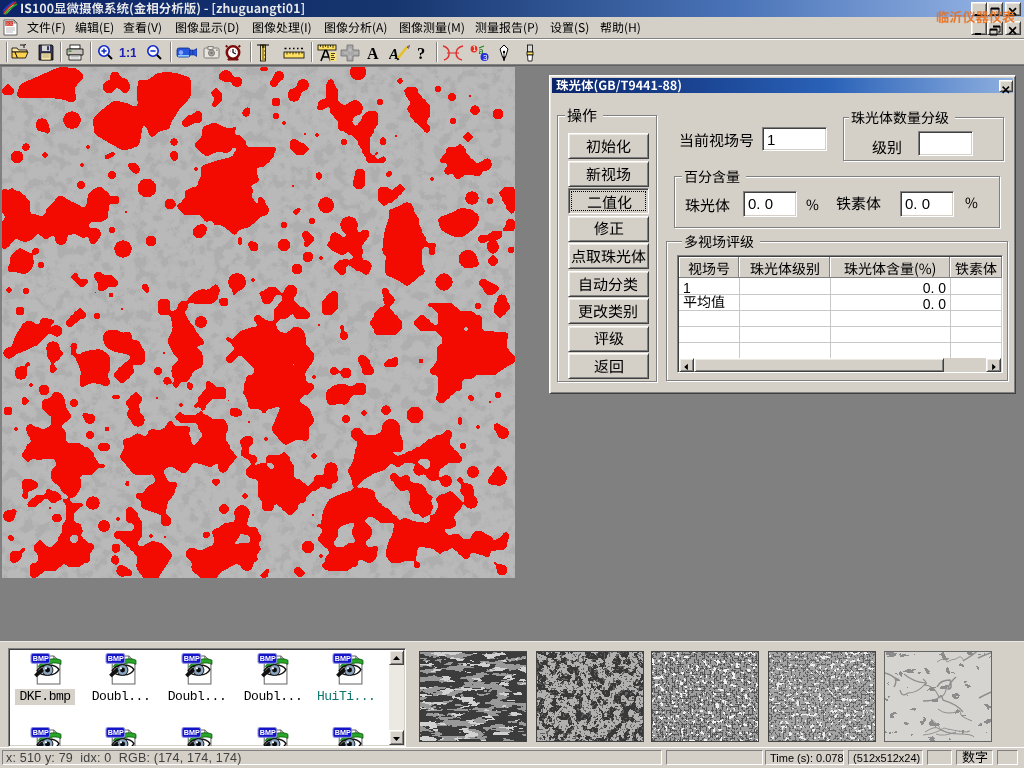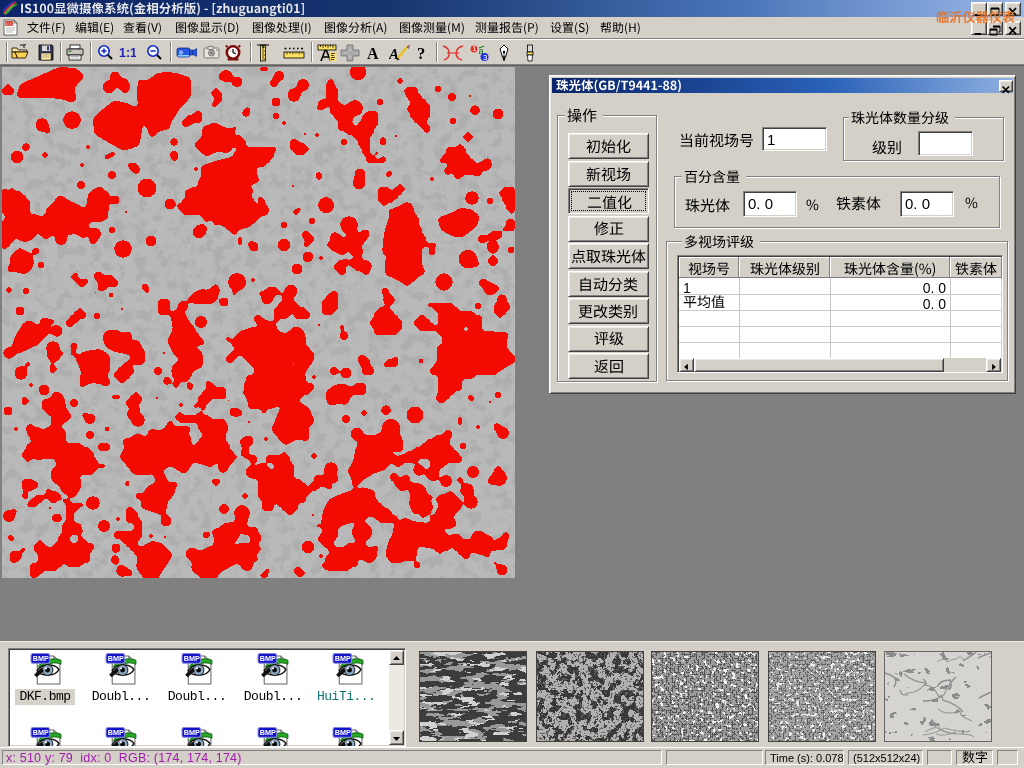--- a/index.html
+++ b/index.html
@@ -957,21 +957,21 @@
     <path d="M9 35Q12 31 10 26Q17 29 12 28Q7 22 -4 20" stroke="#8e8e8e" stroke-width="1.4" fill="none"></path>
     <path d="M52 35Q55 28 65 28Q68 37 63 37Q64 31 71 25" stroke="#8e8e8e" stroke-width="1.5" fill="none"></path>
     <path d="M38 49Q50 49 55 45Q56 41 58 48Q72 52 78 60" stroke="#8e8e8e" stroke-width="1.3" fill="none"></path>
     <path d="M78 9Q91 1 92 -1Q104 1 115 -7Q131 -6 138 -2" stroke="#8e8e8e" stroke-width="1.4" fill="none"></path>
     <path d="M40 80Q51 73 54 77Q62 82 74 82Q87 82 89 85" stroke="#8e8e8e" stroke-width="1.0" fill="none"></path>
     <path d="M38 27Q44 32 39 33Q49 33 54 45Q60 46 62 33" stroke="#8e8e8e" stroke-width="1.1" fill="none"></path>
     <path d="M93 6Q109 -1 116 -2Q108 -3 113 -11Q121 -19 126 -20" stroke="#8e8e8e" stroke-width="1.5" fill="none"></path>
   </svg>
 <div class="abs" style="left:0;top:747px;width:1024px;height:21px;background:#d4d0c8;border-top:1px solid #fff"></div>
 <div class="abs sunk2" style="left:2px;top:750px;width:660px;height:15px"></div>
-<div class="abs" style="left:6px;top:751px;font:12.5px 'Liberation Sans';color:#a21caf;letter-spacing:0.2px">x: 510 y: 79&nbsp;&nbsp;idx: 0&nbsp;&nbsp;RGB: (174, 174, 174)</div>
+<div class="abs" style="left:6px;top:751px;font:12.5px 'Liberation Sans';color:#404040;letter-spacing:0.2px">x: 510 y: 79&nbsp;&nbsp;idx: 0&nbsp;&nbsp;RGB: (174, 174, 174)</div>
 <div class="abs sunk2" style="left:666px;top:750px;width:97px;height:15px"></div>
 <div class="abs sunk2" style="left:765px;top:750px;width:79px;height:15px"></div>
 <div class="abs" style="left:770px;top:752px;font:11px 'Liberation Sans'">Time (s): 0.078</div>
 <div class="abs sunk2" style="left:848px;top:750px;width:75px;height:15px"></div>
 <div class="abs" style="left:853px;top:752px;font:11px 'Liberation Sans'">(512x512x24)</div>
 <div class="abs sunk2" style="left:927px;top:750px;width:25px;height:15px"></div>
 <div class="abs sunk2" style="left:956px;top:750px;width:37px;height:15px"></div>
 <div class="abs sunk2" style="left:997px;top:750px;width:21px;height:15px"></div>
 <svg style="position:absolute;left:962px;top:748px;overflow:visible" width="30" height="20">
     <path transform="translate(0 14)" d="M5.8 -10.7C5.5 -10.2 5.1 -9.4 4.8 -8.9L5.4 -8.6C5.8 -9.1 6.2 -9.7 6.6 -10.3ZM1.1 -10.3C1.5 -9.8 1.8 -9 1.9 -8.6L2.7 -8.9C2.6 -9.4 2.2 -10.1 1.9 -10.6ZM5.3 -3.4C5 -2.7 4.6 -2.1 4.1 -1.6C3.6 -1.9 3.1 -2.1 2.6 -2.3C2.8 -2.7 3 -3 3.2 -3.4ZM1.4 -2C2.1 -1.7 2.8 -1.4 3.4 -1.1C2.6 -0.5 1.6 -0.1 0.5 0.2C0.7 0.4 0.9 0.7 1 0.9C2.2 0.6 3.3 0.1 4.2 -0.7C4.7 -0.4 5.1 -0.1 5.4 0.1L6 -0.6C5.7 -0.8 5.3 -1 4.9 -1.2C5.6 -2 6.1 -2.9 6.4 -4L5.9 -4.2L5.7 -4.2H3.6L3.9 -4.9L3 -5C2.9 -4.8 2.8 -4.5 2.7 -4.2H0.9V-3.4H2.3C2 -2.9 1.7 -2.4 1.4 -2ZM3.3 -10.9V-8.5H0.7V-7.7H3C2.4 -6.9 1.4 -6 0.5 -5.7C0.7 -5.5 0.9 -5.1 1 -4.9C1.8 -5.3 2.7 -6.1 3.3 -6.8V-5.3H4.3V-7C4.9 -6.6 5.7 -6 6 -5.7L6.5 -6.4C6.2 -6.6 5.1 -7.3 4.4 -7.7H6.9V-8.5H4.3V-10.9ZM8.2 -10.8C7.9 -8.5 7.3 -6.3 6.3 -5C6.5 -4.8 6.8 -4.5 7 -4.4C7.3 -4.9 7.6 -5.4 7.9 -6.1C8.2 -4.8 8.5 -3.6 9 -2.6C8.3 -1.4 7.3 -0.4 5.9 0.3C6 0.5 6.3 0.9 6.4 1.1C7.7 0.4 8.7 -0.5 9.5 -1.7C10.2 -0.6 11 0.3 12 0.9C12.1 0.7 12.4 0.3 12.6 0.2C11.5 -0.4 10.7 -1.4 10 -2.6C10.7 -3.9 11.2 -5.5 11.4 -7.5H12.3V-8.4H8.6C8.8 -9.1 9 -9.9 9.1 -10.7ZM10.5 -7.5C10.3 -6 10 -4.7 9.5 -3.6C9 -4.8 8.7 -6.1 8.4 -7.5Z M19 -4.7V-3.9H13.9V-3H19V-0.2C19 0 18.9 0.1 18.7 0.1C18.4 0.1 17.6 0.1 16.7 0.1C16.9 0.3 17.1 0.8 17.1 1C18.3 1 18.9 1 19.4 0.9C19.9 0.7 20 0.4 20 -0.2V-3H25.1V-3.9H20V-4.4C21.2 -5 22.3 -5.9 23.1 -6.7L22.5 -7.2L22.2 -7.2H16V-6.2H21.3C20.6 -5.7 19.7 -5.1 19 -4.7ZM18.5 -10.7C18.8 -10.4 19 -9.9 19.2 -9.6H14V-6.9H15V-8.6H24V-6.9H25V-9.6H20.3C20.1 -10 19.8 -10.6 19.5 -11Z" fill="#000"></path>

